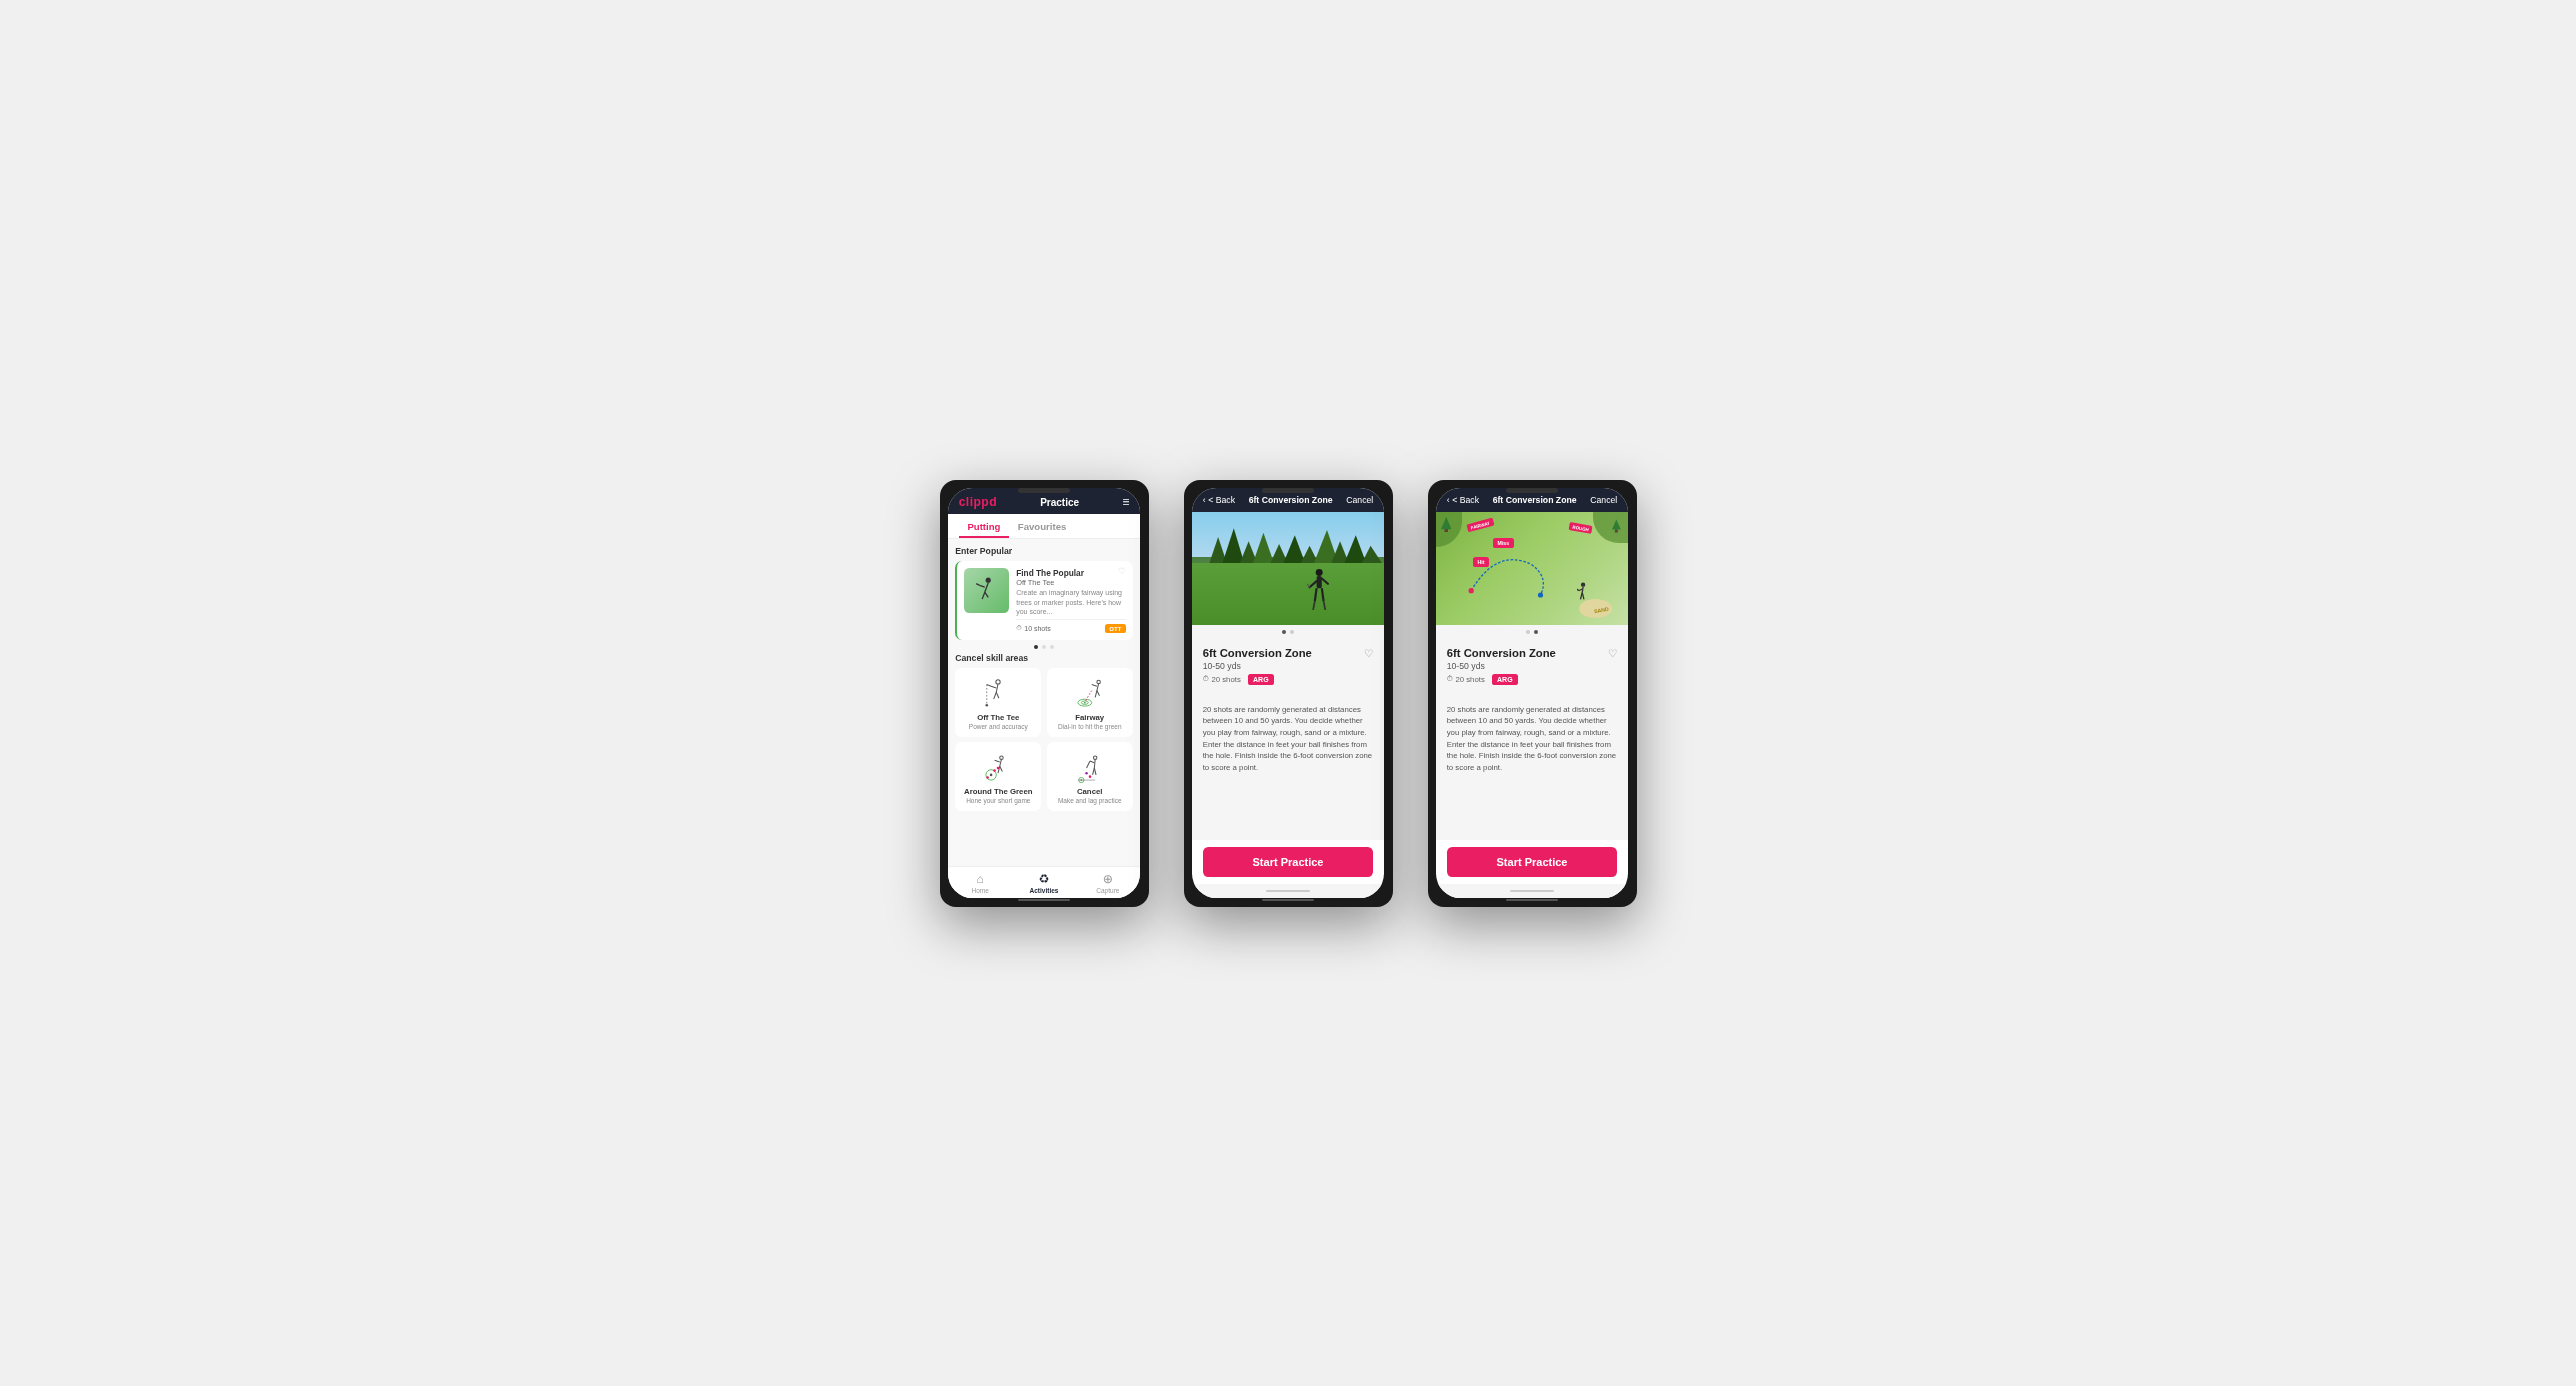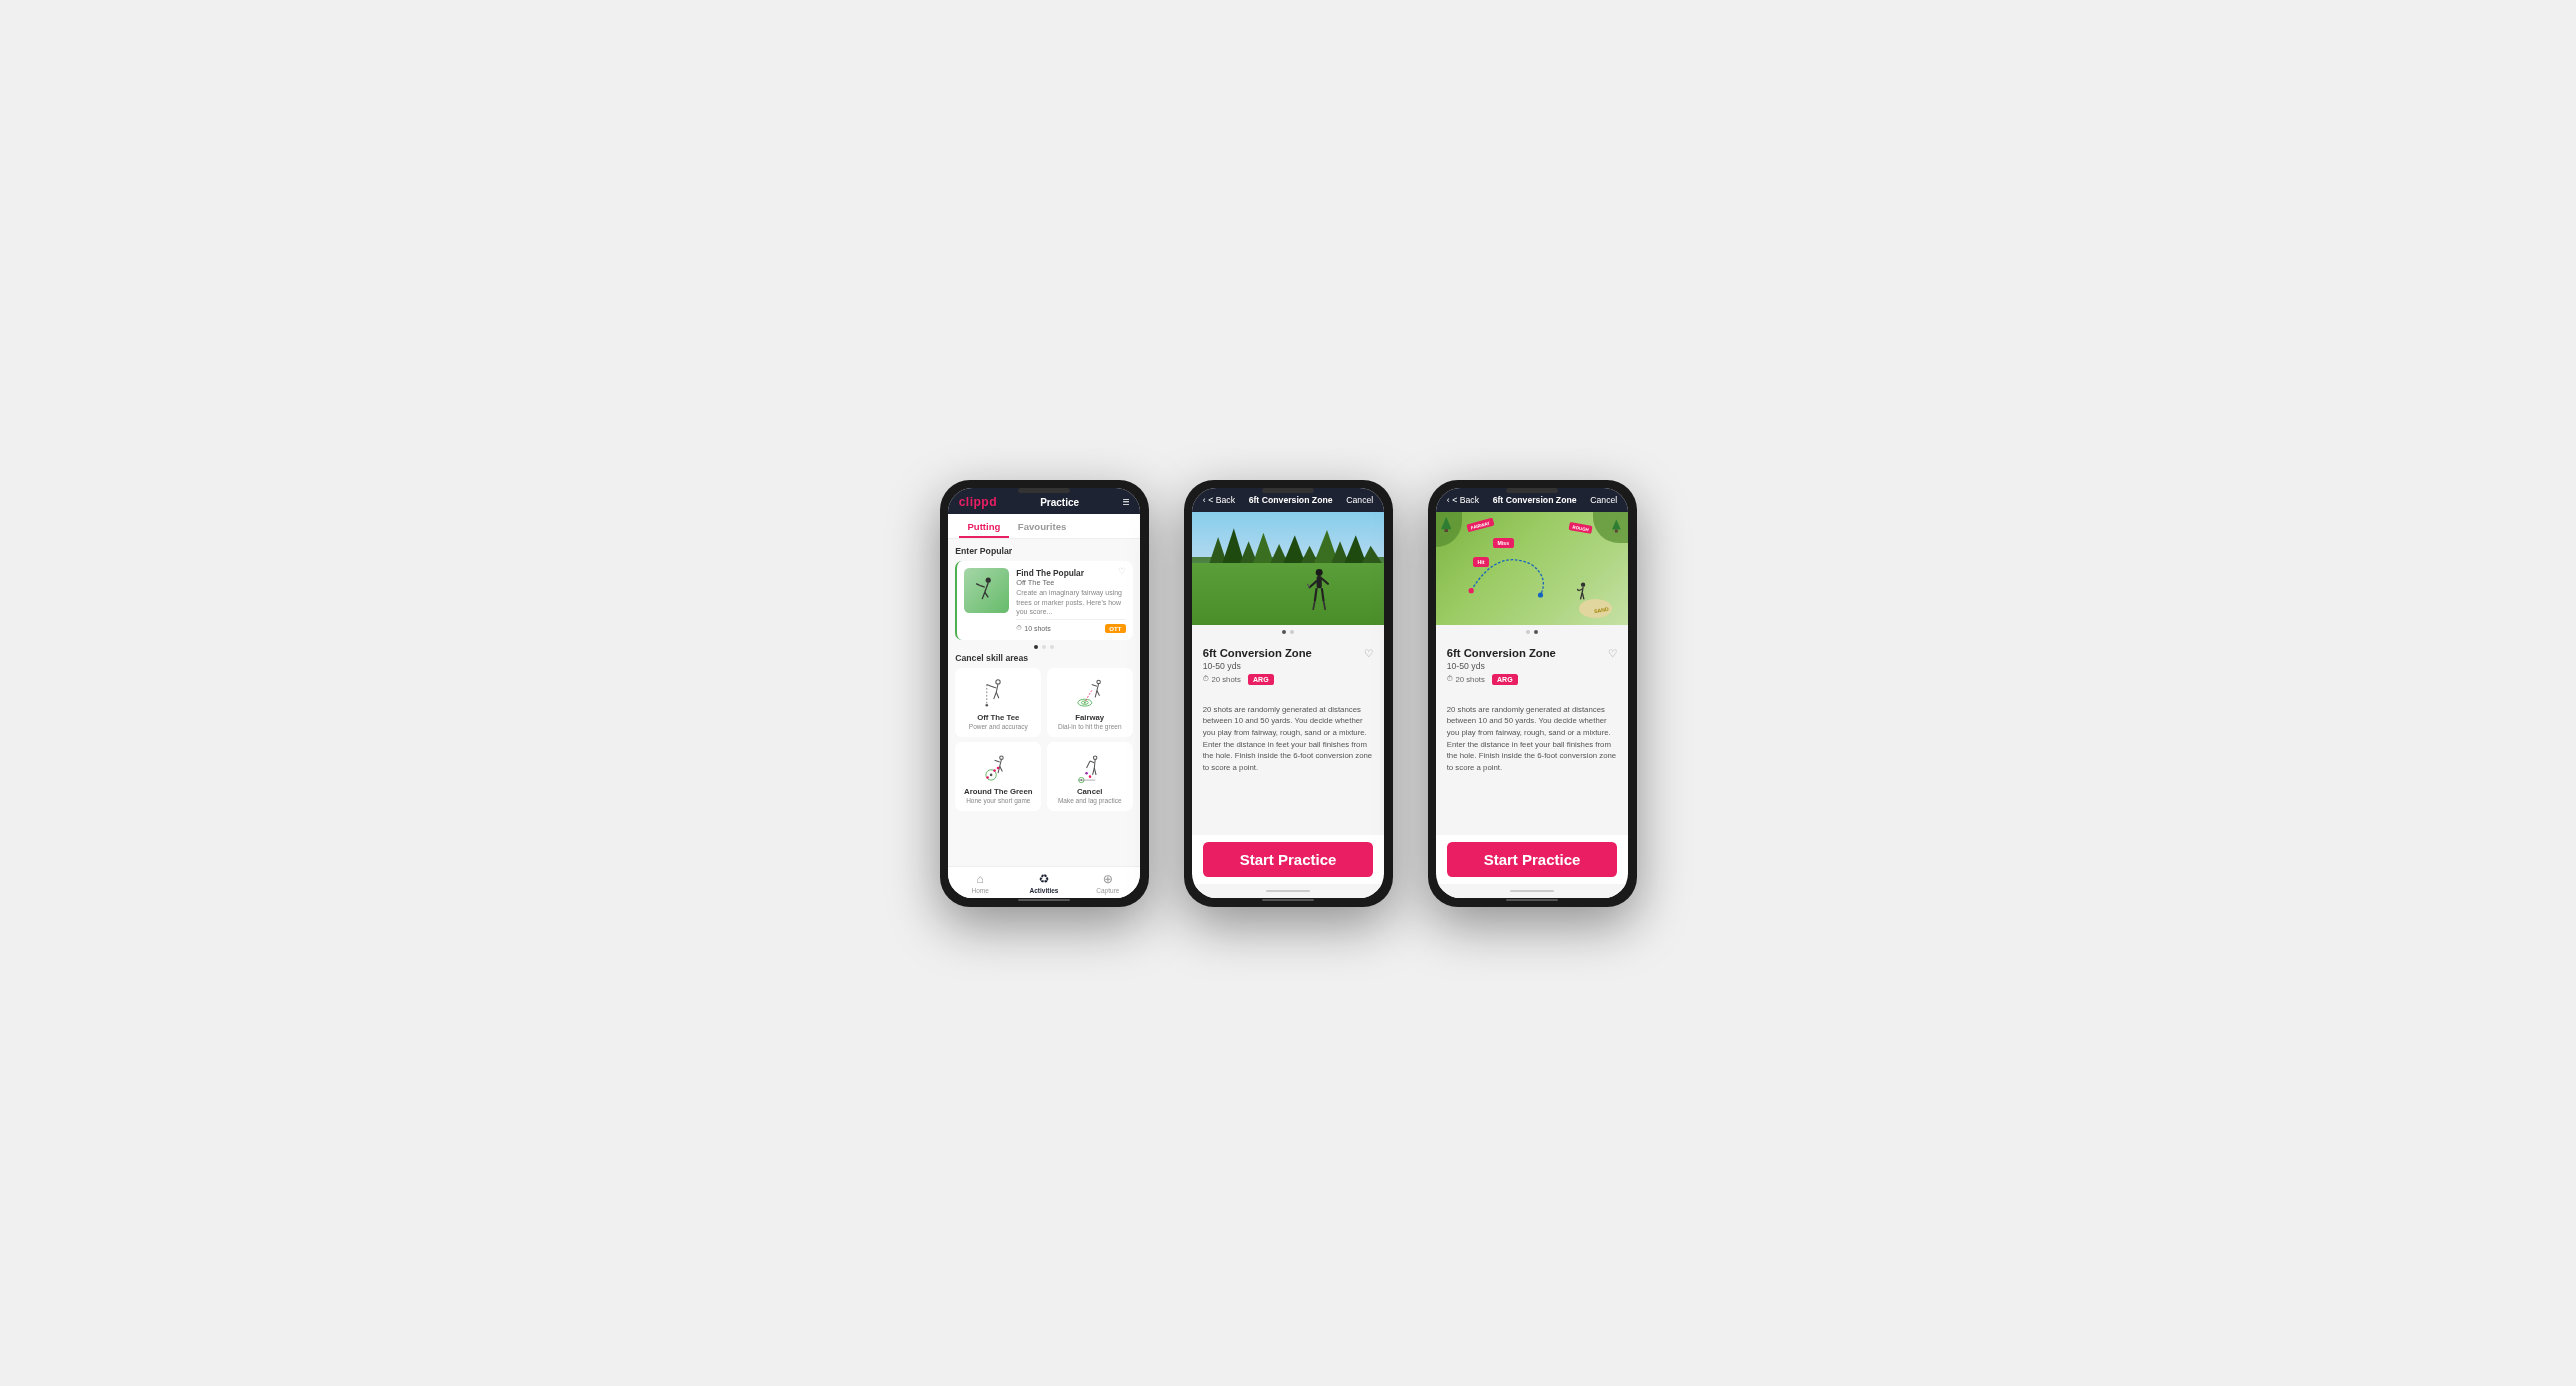--- a/index.html
+++ b/index.html
@@ -15,21 +15,21 @@
     .phones-container {
       display: flex;
       gap: 35px;
       align-items: center;
     }
     
     .phone {
       width: 209px;
       height: 427px;
       background: #1a1a1a;
-      border-radius: 30px;
+      border-radius: 16px;
       padding: 8.7px;
       box-shadow: 0 17.4px 52px rgba(0,0,0,0.4);
       position: relative;
       flex-shrink: 0;
     }
     .phone-screen {
       width: 100%;
       height: 100%;
       background: #fff;
       border-radius: 24.4px;
@@ -378,21 +378,21 @@
       margin-top: 19px;
     }
     .p2-start-btn {
       background: #e91e63;
       color: #fff;
       border: none;
       width: calc(100% - 21px);
       margin: 7px 10.5px;
       padding: 8.7px;
       border-radius: 5.2px;
-      font-size: 15px;
+      font-size: 11px;
       font-weight: 600;
       cursor: pointer;
       flex-shrink: 0;
     }
     .p2-bottom-bar {
       height: 14px;
       background: #f5f5f5;
       display: flex;
       align-items: center;
       justify-content: center;

